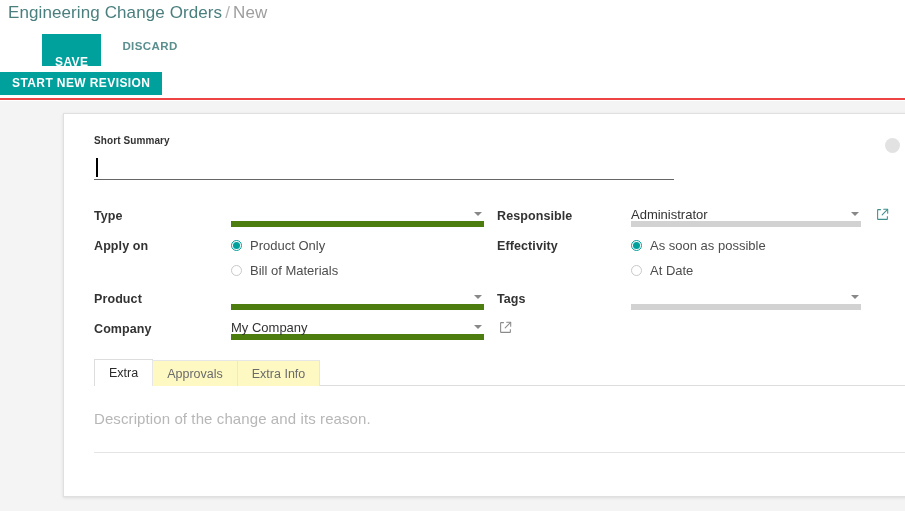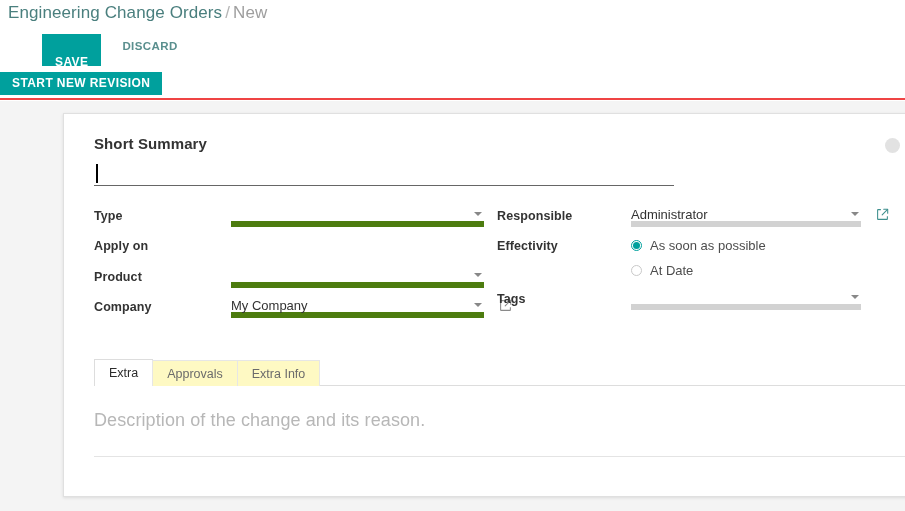--- a/index.html
+++ b/index.html
@@ -111,21 +111,21 @@
     background: #e2e2e2;
   }
 
   
   .summary-block {
     position: absolute;
     left: 30px; top: 21px;
     width: 580px;
   }
   .summary-label {
-    font-size: 15px;
+    font-size: 10px;
     font-weight: bold;
     color: #333333;
     letter-spacing: 0.1px;
   }
   .summary-input {
     position: relative;
     margin-top: 11px;
     height: 23px;
     border-bottom: 1px solid #666666;
   }
@@ -262,21 +262,21 @@
   .tab.active::after {
     content: "";
     position: absolute;
     left: 0; right: 0; bottom: -1px;
     height: 1px;
     background: #ffffff;
   }
 
   .note-body { padding-top: 24px; }
   .note-placeholder {
-    font-size: 18px;
+    font-size: 15px;
     color: #b7b7b7;
     letter-spacing: 0.1px;
   }
   .note-rule {
     margin-top: 25px;
     height: 1px;
     background: #e4e4e4;
   }
 </style>
 </head>
@@ -319,20 +319,30 @@
         <div class="fval">
           <div class="dd">
             <div class="dd-text"></div>
             <div class="caret-dn"></div>
           </div>
         </div>
       </div>
 
       <div class="frow" style="align-items:flex-start; margin-bottom:6px;">
         <div class="flabel">Apply on</div>
+        <div class="fval">
+          <div class="radio-row">
+            <span class="rdot on"></span>
+            <span class="rlabel">Product Only</span>
+          </div>
+          <div class="radio-row">
+            <span class="rdot"></span>
+            <span class="rlabel">Bill of Materials</span>
+          </div>
+        </div>
       </div>
 
       <div class="frow" style="margin-bottom:5px;">
         <div class="flabel">Product</div>
         <div class="fval">
           <div class="dd">
             <div class="dd-text"></div>
             <div class="caret-dn"></div>
           </div>
         </div>

